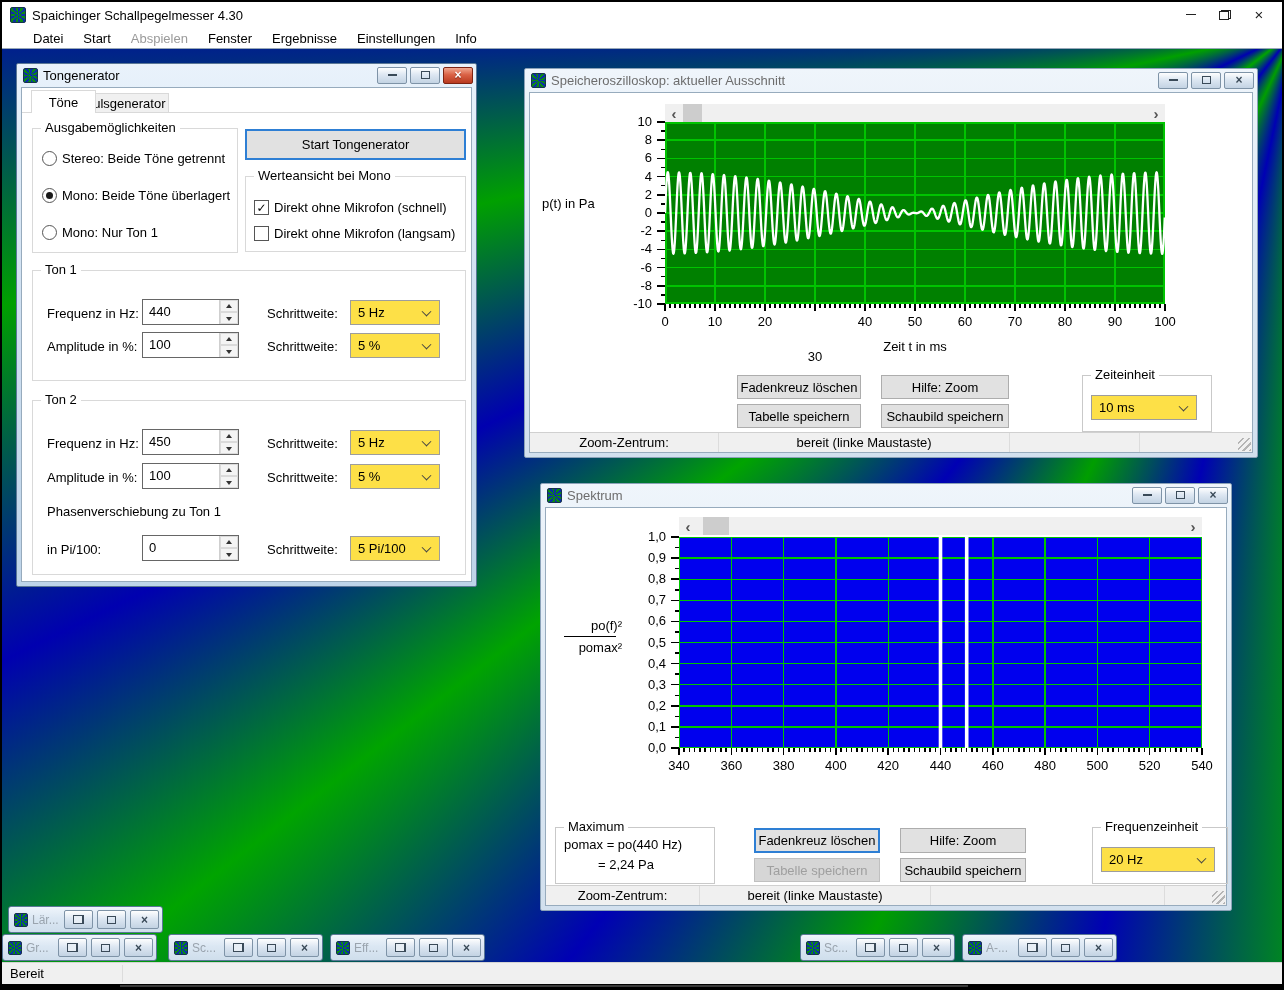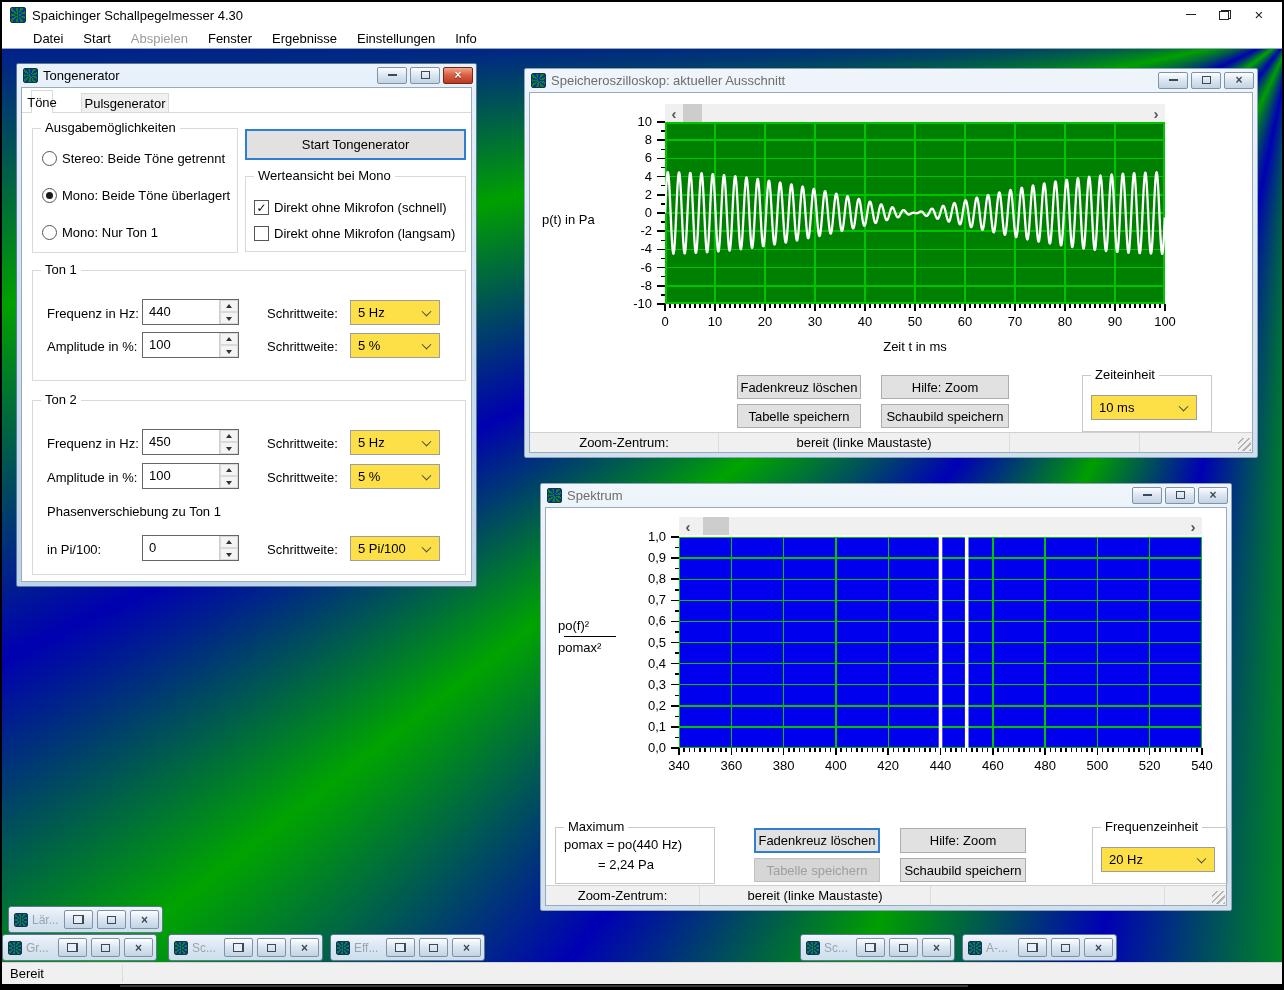--- a/index.html
+++ b/index.html
@@ -84,21 +84,21 @@
   .yaxis .tick{position:absolute;right:0;height:1.5px;background:#000}
   .yaxis .tick.major{width:8px}
   .yaxis .tick.minor{width:4px}
   .yaxis .ticklabel{position:absolute;right:13px;width:44px;text-align:right;font-size:13px}
   .xaxis .tick{position:absolute;top:0;width:1.5px;background:#000}
   .xaxis .tick.major{height:7px}
   .xaxis .tick.minor{height:4px}
   .xaxis .ticklabel{position:absolute;top:10px;transform:translateX(-50%);font-size:13px}
   .axlabel{position:absolute;white-space:nowrap}
   .plot-svg{position:absolute;display:block}
-  .frac{position:absolute;text-align:left}
+  .frac{position:absolute;text-align:right}
   .frac .bar{border-top:1px solid #000;margin:3px 6px}
 
   
   .cstatus{position:absolute;left:0;right:0;bottom:0;height:20px;background:#f0f0f0;border-top:1px solid #d0d0d0}
   .cpanel{position:absolute;top:0;bottom:0;border-right:1px solid #dcdcdc;display:flex;align-items:center;justify-content:center}
   .grip{position:absolute;right:1px;bottom:1px;width:13px;height:13px;
         background:repeating-linear-gradient(135deg,transparent 0 3px,#b4b4b4 3px 4.5px)}
 
   
   .mini{position:absolute;width:155px;height:27px;border:1px solid #5a7796;border-radius:3px;
@@ -155,21 +155,21 @@
           </span>
         <span class="tbtn">
             <span class="g-max"></span>
           </span>
         <span class="tbtn close-active">
             <span class="g-x">×</span>
           </span>
       </div>
       <div class="wclient">
 
-        <div class="tab active" style="left:9px;top:2px;width:22px;height:23px">Töne</div>
+        <div class="tab active" style="left:9px;top:2px;width:65px;height:23px">Töne</div>
         <div class="tab" style="left:59px;top:5px;width:88px;height:20px">Pulsgenerator</div>
         <div class="tabline" style="left:0;right:0;top:24px"></div>
 
         <div class="grp" style="left:10px;top:40px;width:206px;height:125px">
           <span class="grp-label">Ausgabemöglichkeiten</span>
           <span class="radio" style="left:9px;top:22px"></span>
           <span class="lbl" style="left:29px;top:22px">Stereo: Beide Töne getrennt</span>
           <span class="radio sel" style="left:9px;top:59px"></span>
           <span class="lbl" style="left:29px;top:59px">Mono: Beide Töne überlagert</span>
           <span class="radio" style="left:9px;top:96px"></span>
@@ -362,21 +362,21 @@
             <div class="tick minor" style="top: 172.15px;"></div>
           </div>
         <div id="osc-xaxis" class="xaxis" style="position:absolute;left:135px;top:211px;width:500px;height:48px">
             <div class="tick major" style="left: -0.75px;"></div>
             <div class="ticklabel" style="left: 0px;">0</div>
             <div class="tick major" style="left: 49.25px;"></div>
             <div class="ticklabel" style="left: 50px;">10</div>
             <div class="tick major" style="left: 99.25px;"></div>
             <div class="ticklabel" style="left: 100px;">20</div>
             <div class="tick major" style="left: 149.25px;"></div>
-            <div class="ticklabel" style="left: 150px;">30</div>
+            <div class="ticklabel" style="left: 150px; margin-top: 35px;">30</div>
             <div class="tick major" style="left: 199.25px;"></div>
             <div class="ticklabel" style="left: 200px;">40</div>
             <div class="tick major" style="left: 249.25px;"></div>
             <div class="ticklabel" style="left: 250px;">50</div>
             <div class="tick major" style="left: 299.25px;"></div>
             <div class="ticklabel" style="left: 300px;">60</div>
             <div class="tick major" style="left: 349.25px;"></div>
             <div class="ticklabel" style="left: 350px;">70</div>
             <div class="tick major" style="left: 399.25px;"></div>
             <div class="ticklabel" style="left: 400px;">80</div>
@@ -468,21 +468,21 @@
             <div class="tick minor" style="left: 454.25px;"></div>
             <div class="tick minor" style="left: 459.25px;"></div>
             <div class="tick minor" style="left: 464.25px;"></div>
             <div class="tick minor" style="left: 469.25px;"></div>
             <div class="tick minor" style="left: 474.25px;"></div>
             <div class="tick minor" style="left: 479.25px;"></div>
             <div class="tick minor" style="left: 484.25px;"></div>
             <div class="tick minor" style="left: 489.25px;"></div>
             <div class="tick minor" style="left: 494.25px;"></div>
           </div>
-        <span class="axlabel" style="left:12px;top:119px">p(t) in Pa</span>
+        <span class="axlabel" style="left:12px;top:103px">p(t) in Pa</span>
         <span class="axlabel" style="left:135px;top:246px;width:500px;text-align:center">Zeit t in ms</span>
 
 
         <div class="btn" style="left:207px;top:282px;width:124px;height:24px">Fadenkreuz löschen</div>
         <div class="btn" style="left:351px;top:282px;width:128px;height:24px">Hilfe: Zoom</div>
         <div class="btn" style="left:207px;top:311px;width:124px;height:24px">Tabelle speichern</div>
         <div class="btn" style="left:351px;top:311px;width:128px;height:24px">Schaubild speichern</div>
 
         <div class="grp" style="left:552px;top:282px;width:130px;height:57px;border-color:#c9c9c9">
           <span class="grp-label">Zeiteinheit</span>

